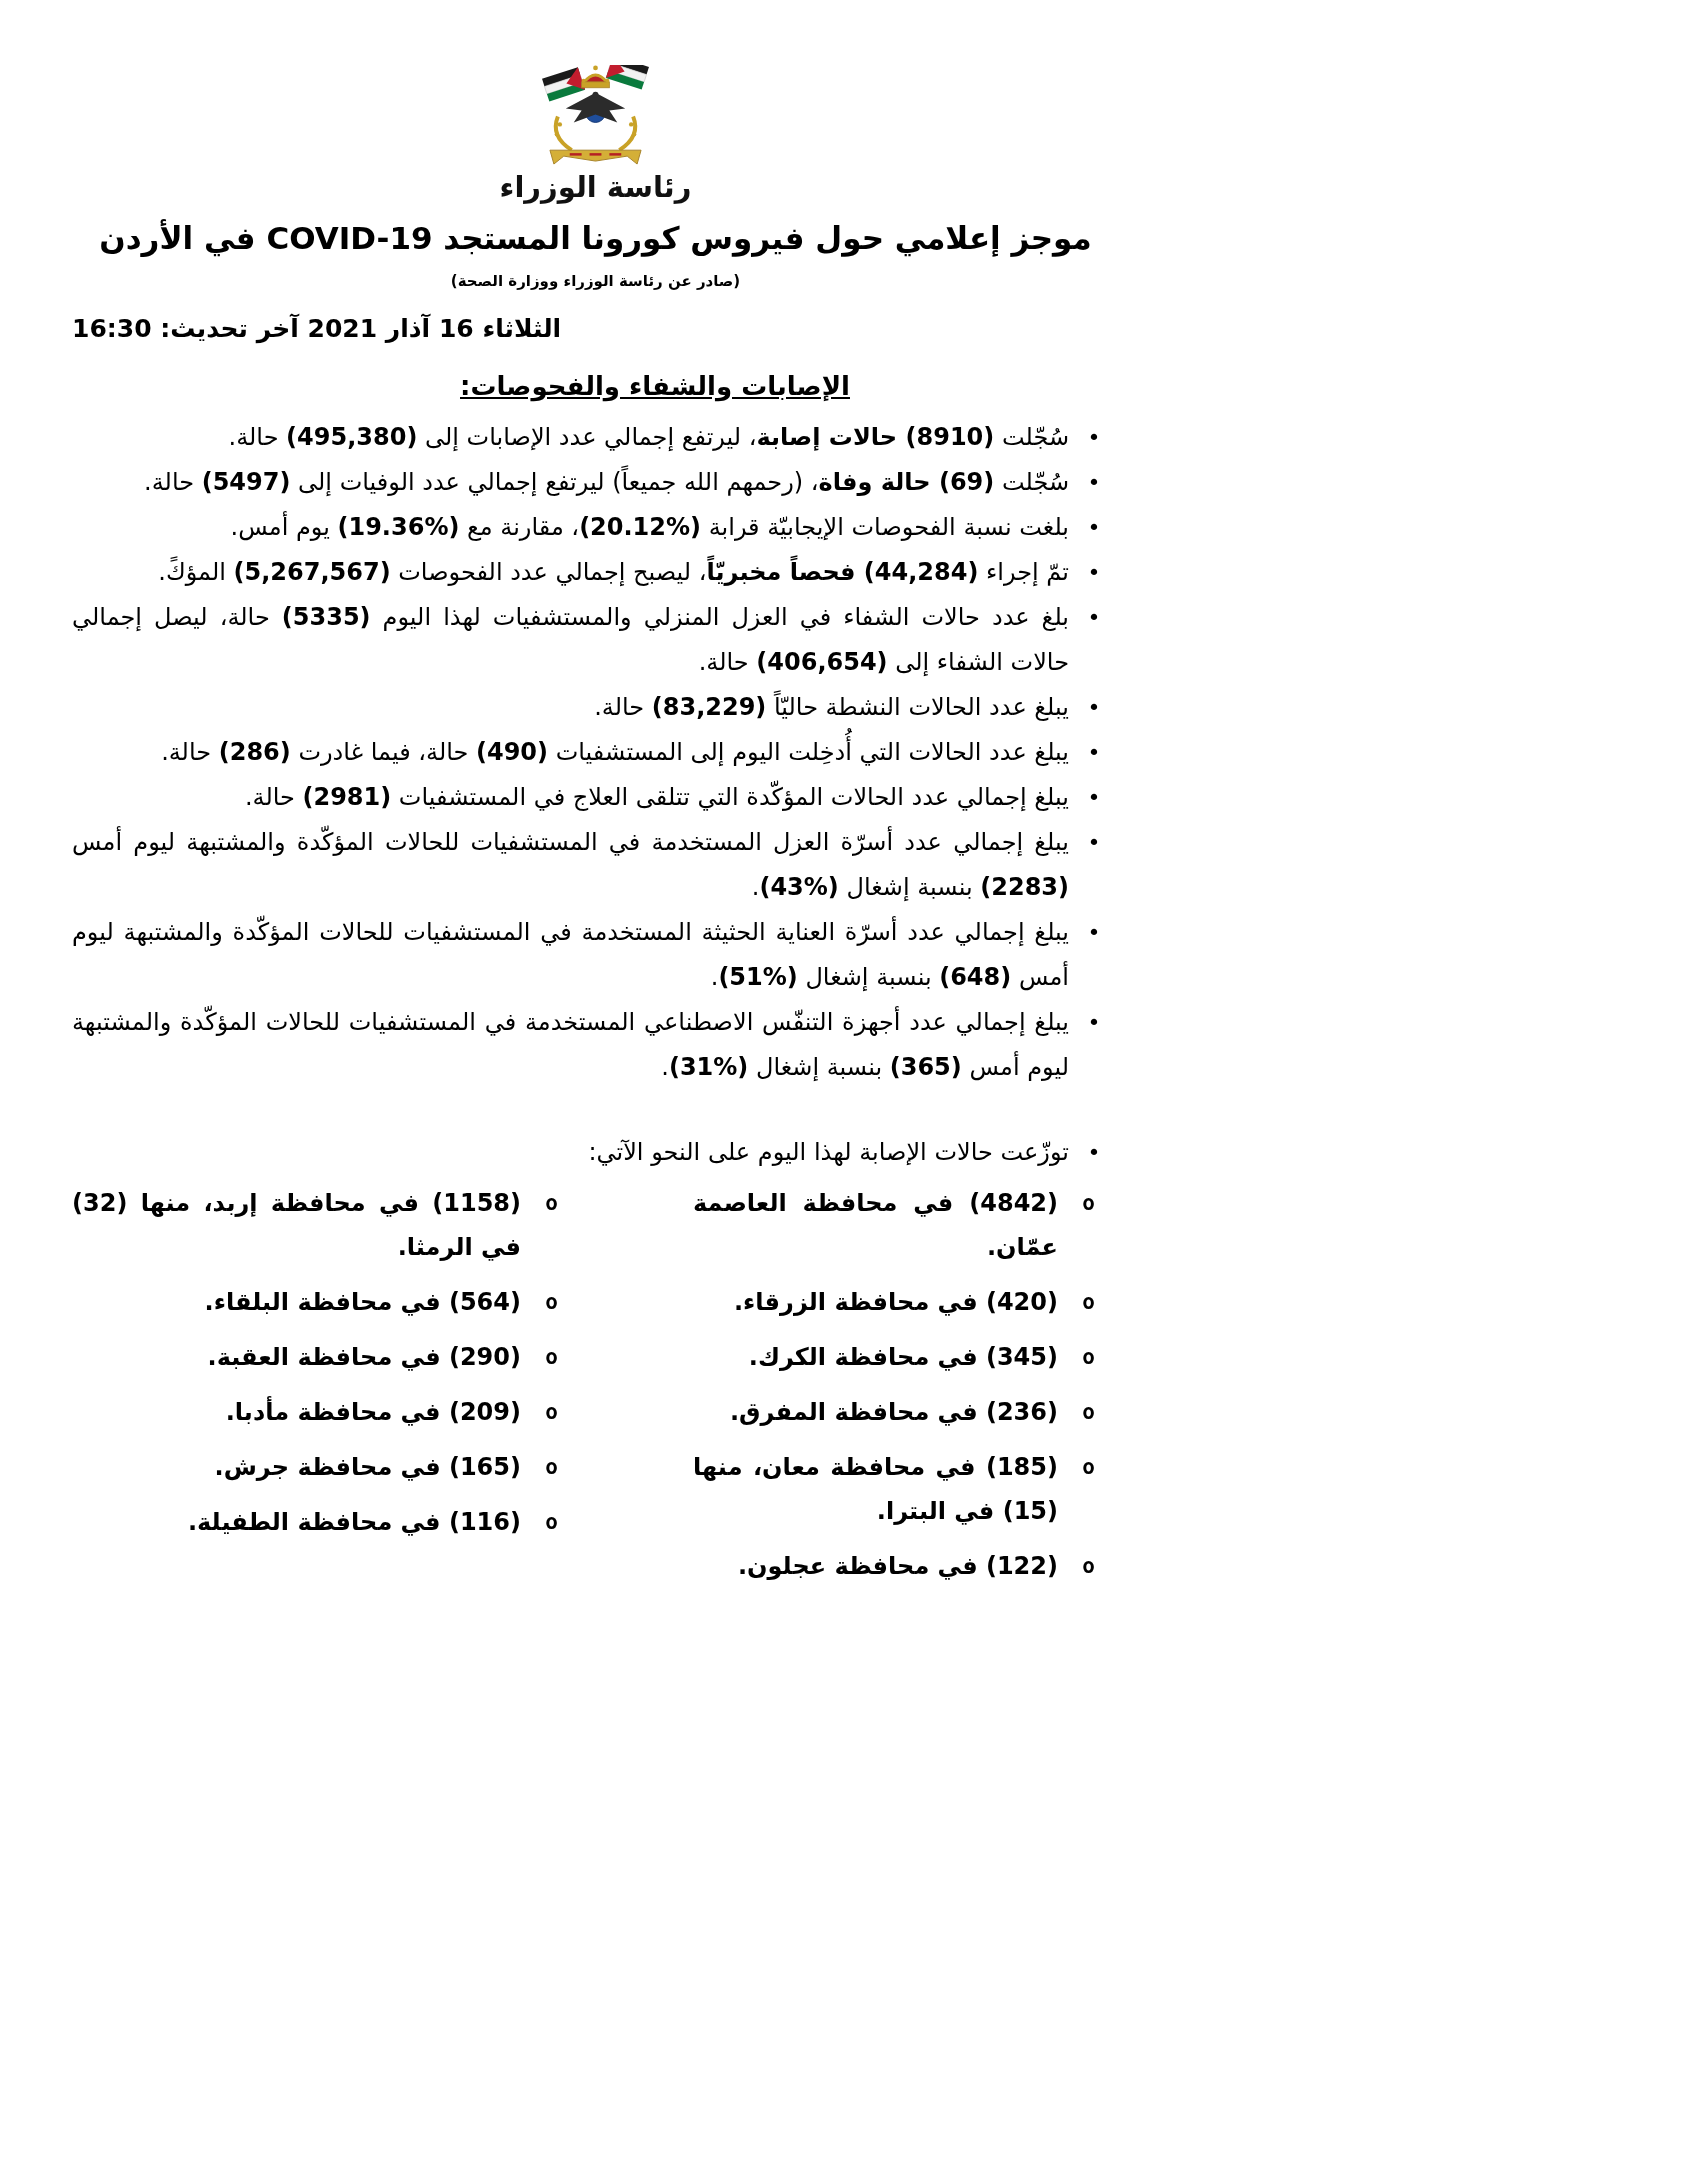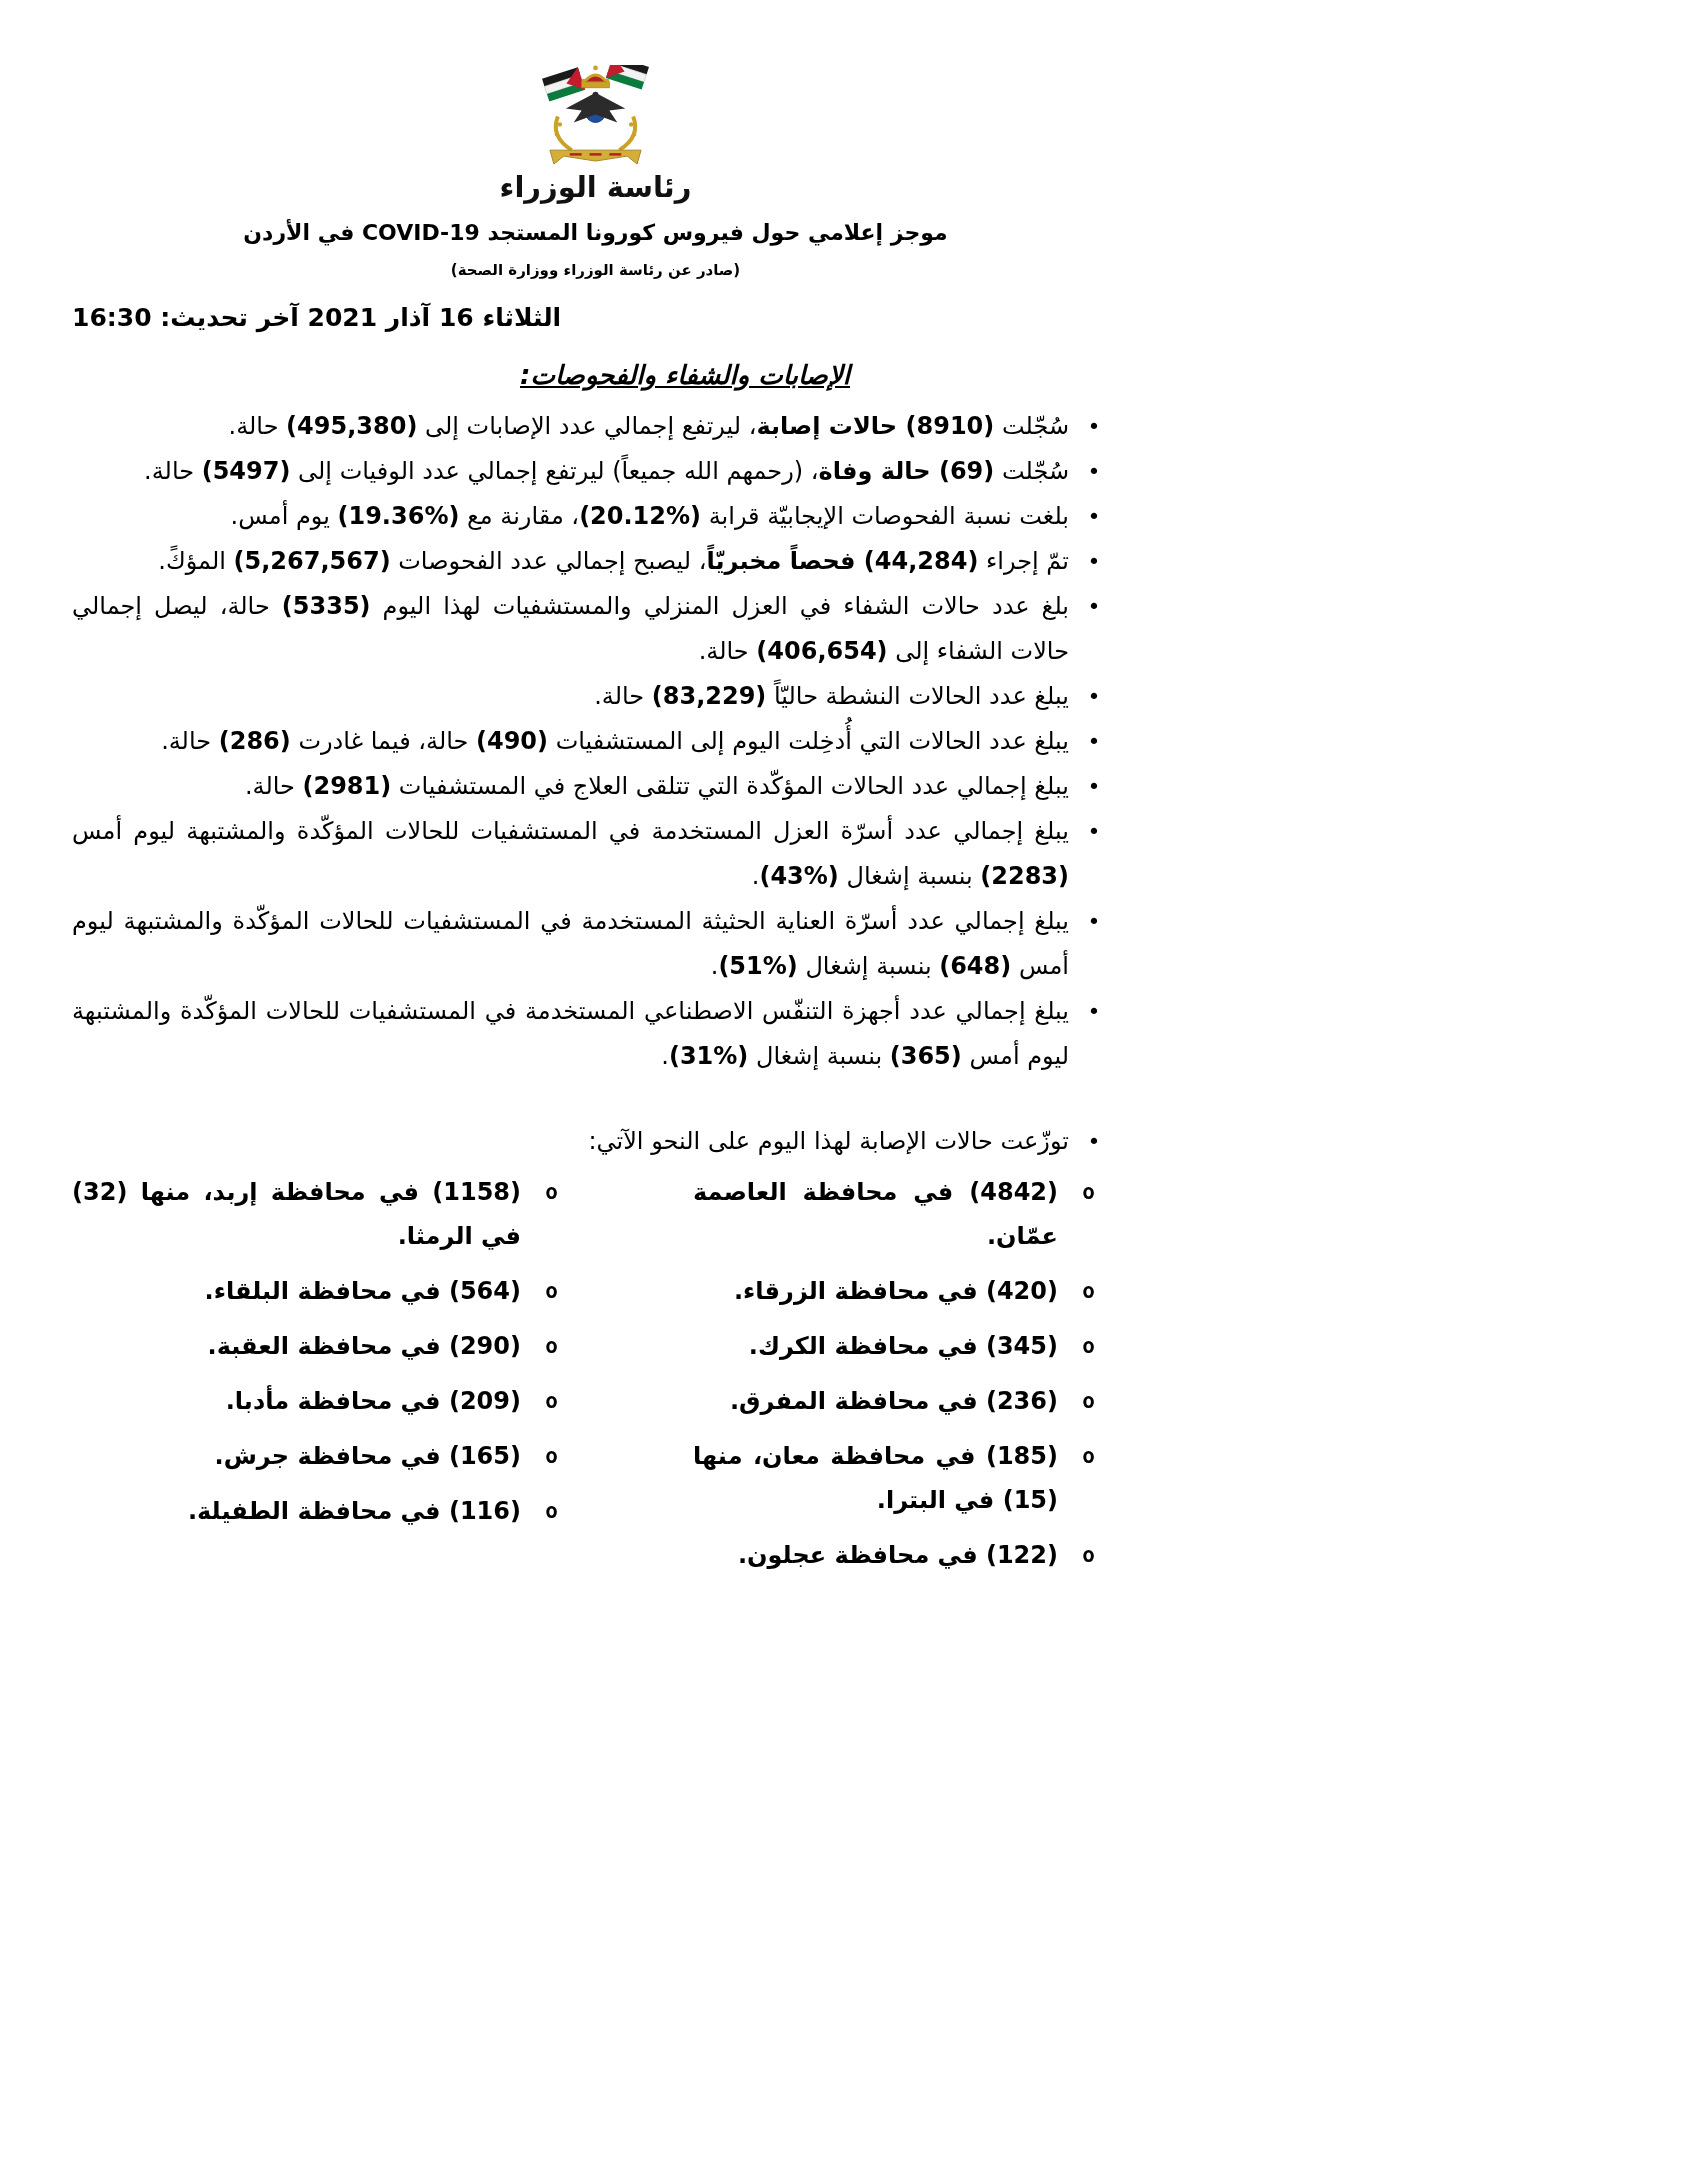--- a/index.html
+++ b/index.html
@@ -22,21 +22,21 @@
   .emblem{display:flex;justify-content:center;}
   .logo-caption{
     text-align:center;
     font-weight:bold;
     font-size:29px;
     margin-top:2px;
     color:#111;
     letter-spacing:1px;
   }
   .title{
-    font-size:22px;
+    font-size:31px;
     font-weight:bold;
     text-align:center;
     margin:16px 0 0 0;
   }
   .subtitle{
     font-size:15px;
     font-weight:bold;
     text-align:center;
     margin-top:16px;
   }
@@ -46,21 +46,20 @@
     text-align:left;
     margin-top:24px;
     margin-right:97px;
   }
   .section-heading{
     font-size:26px;
     font-weight:bold;
     text-decoration:underline;
     margin-top:28px;
     margin-right:269px;
-    font-style:italic;
   }
   .bullets{
     margin-top:14px;
     font-size:24px;
     line-height:45px;
   }
   .bullet{display:flex;}
   .bullet-marker{
     flex:0 0 50px;
     text-align:center;

